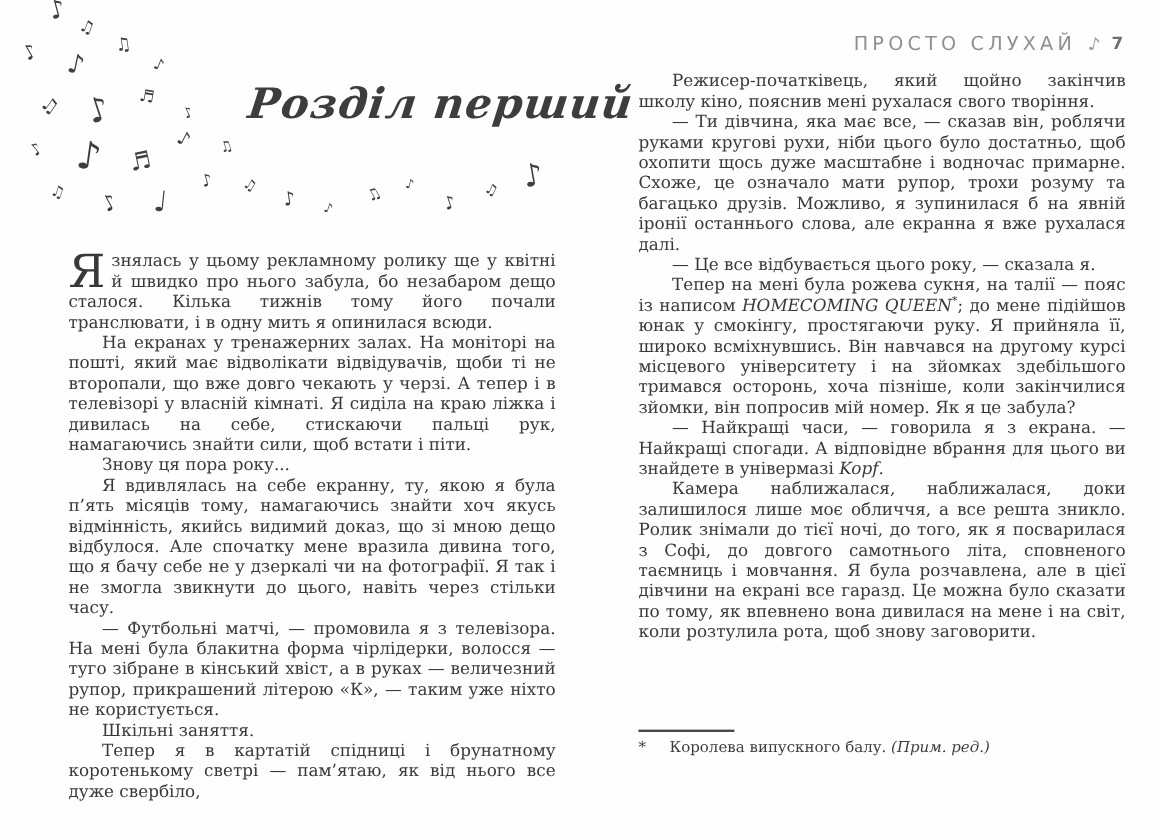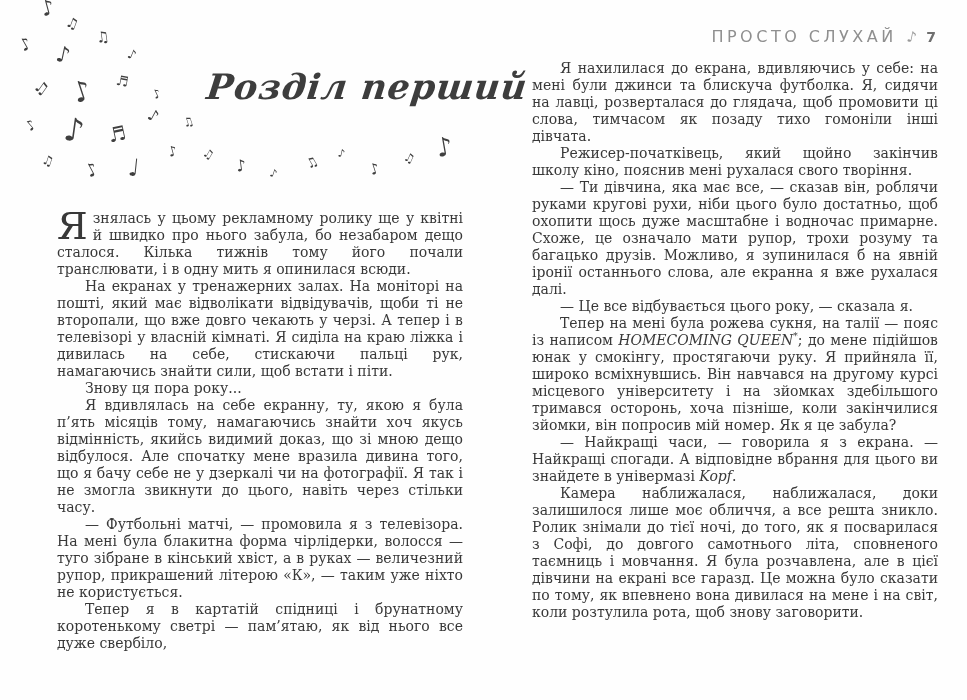--- a/index.html
+++ b/index.html
@@ -77,34 +77,40 @@
         <span class="note-glyph" style="left: 396px; top: 156px; font-size: 12px; transform: rotate(24deg);">♫</span>
         <span class="note-glyph" style="left: 428px; top: 138px; font-size: 26px; transform: rotate(-10deg);">♪</span>
       </div>
     <h1 class="chapter-title">Розділ перший</h1>
     <div class="body-text body-left">
         <p class="para no-indent"><span class="drop-cap">Я</span><span>знялась у цьому рекламному ролику ще у квітні й швидко про нього забула, бо незабаром дещо сталося. Кілька тижнів тому його почали транслювати, і в одну мить я опинилася всюди.</span></p>
         <p class="para"><span>На екранах у тренажерних залах. На моніторі на пошті, який має відволікати відвідувачів, щоби ті не второпали, що вже довго чекають у черзі. А тепер і в телевізорі у власній кімнаті. Я сиділа на краю ліжка і дивилась на себе, стискаючи пальці рук, намагаючись знайти сили, щоб встати і піти.</span></p>
         <p class="para"><span>Знову ця пора року...</span></p>
         <p class="para"><span>Я вдивлялась на себе екранну, ту, якою я була п’ять місяців тому, намагаючись знайти хоч якусь відмінність, якийсь видимий доказ, що зі мною дещо відбулося. Але спочатку мене вразила дивина того, що я бачу себе не у дзеркалі чи на фотографії. Я так і не змогла звикнути до цього, навіть через стільки часу.</span></p>
         <p class="para"><span>— Футбольні матчі, — промовила я з телевізора. На мені була блакитна форма чірлідерки, волосся — туго зібране в кінський хвіст, а в руках — величезний рупор, прикрашений літерою «К», — таким уже ніхто не користується.</span></p>
+        <p class="para"><span>Шкільні заняття.</span></p>
         <p class="para"><span>Тепер я в картатій спідниці і брунатному коротенькому светрі — пам’ятаю, як від нього все дуже свербіло,</span></p>
       </div>
   </div>
 
   <div class="page page-right">
     <div class="running-header">
       <span class="running-title">ПРОСТО СЛУХАЙ</span>
       <span class="header-note">♪</span>
       <span class="page-number">7</span>
     </div>
     <div class="body-text body-right">
-        <p class="para"><span>Я нахилилася до екрана, вдивляючись у себе: на мені були джинси та блискуча футболка. Я, сидячи на лавці, розверталася до глядача, щоб промовити ці слова, тимчасом як позаду тихо гомоніли інші дівчата.</span></p>
         <p class="para"><span>Режисер-початківець, який щойно закінчив школу кіно, пояснив мені рухалася свого творіння.</span></p>
         <p class="para"><span>— Ти дівчина, яка має все, — сказав він, роблячи руками кругові рухи, ніби цього було достатньо, щоб охопити щось дуже масштабне і водночас примарне. Схоже, це означало мати рупор, трохи розуму та багацько друзів. Можливо, я зупинилася б на явній іронії останнього слова, але екранна я вже рухалася далі.</span></p>
         <p class="para"><span>— Це все відбувається цього року, — сказала я.</span></p>
         <p class="para"><span>Тепер на мені була рожева сукня, на талії — пояс із написом </span><span class="italic">HOMECOMING QUEEN</span><span class="sup">*</span><span>; до мене підійшов юнак у смокінгу, простягаючи руку. Я прийняла її, широко всміхнувшись. Він навчався на другому курсі місцевого університету і на зйомках здебільшого тримався осторонь, хоча пізніше, коли закінчилися зйомки, він попросив мій номер. Як я це забула?</span></p>
         <p class="para"><span>— Найкращі часи, — говорила я з екрана. — Найкращі спогади. А відповідне вбрання для цього ви знайдете в універмазі </span><span class="italic">Kopf</span><span>.</span></p>
         <p class="para"><span>Камера наближалася, наближалася, доки залишилося лише моє обличчя, а все решта зникло. Ролик знімали до тієї ночі, до того, як я посварилася з Софі, до довгого самотнього літа, сповненого таємниць і мовчання. Я була розчавлена, але в цієї дівчини на екрані все гаразд. Це можна було сказати по тому, як впевнено вона дивилася на мене і на світ, коли розтулила рота, щоб знову заговорити.</span></p>
       </div>
+    <div class="footnote">
+      <hr class="footnote-rule">
+      <div class="footnote-line">
+        <span class="footnote-marker">*</span><span>Королева випускного балу. </span><span class="italic">(Прим. ред.)</span>
+      </div>
+    </div>
   </div>
 
 </div>
 
 </body></html>

